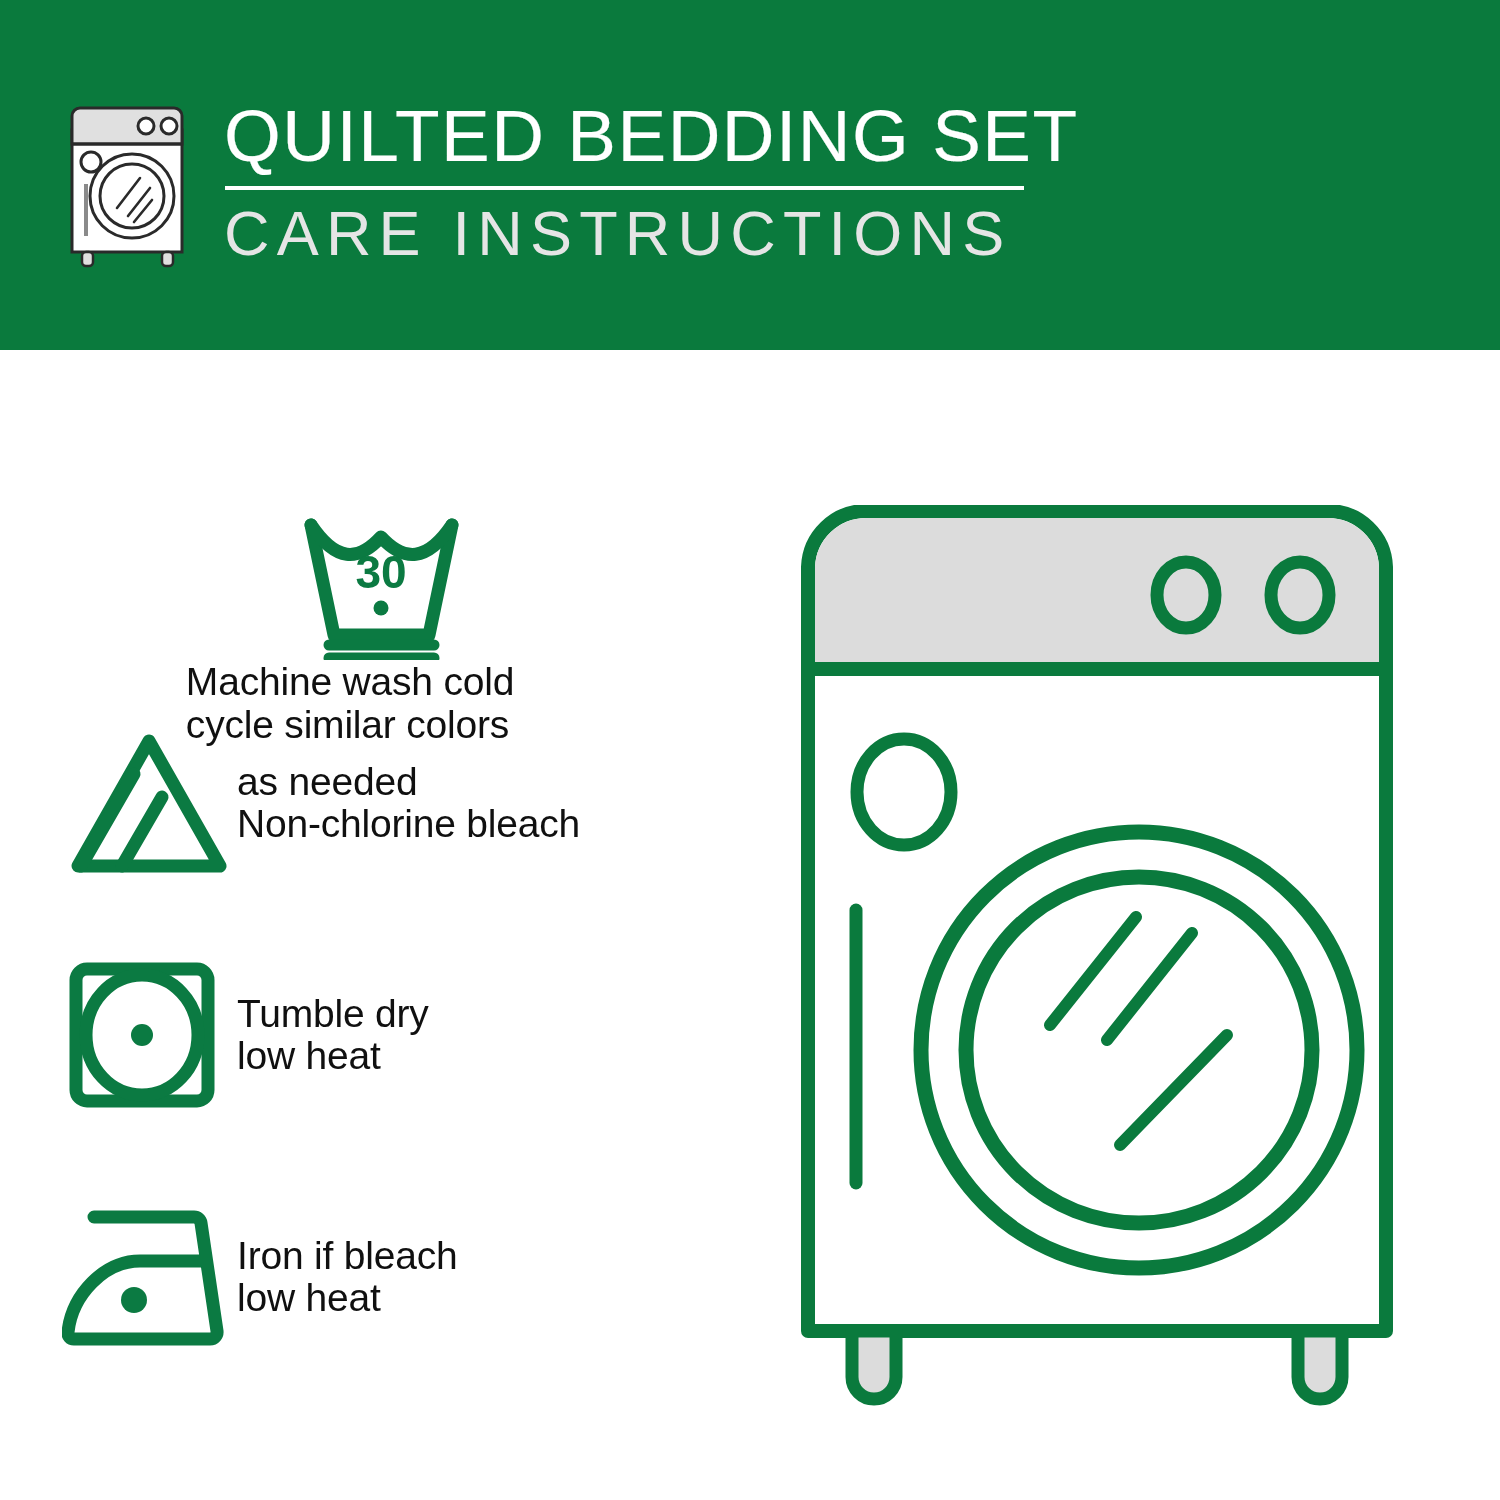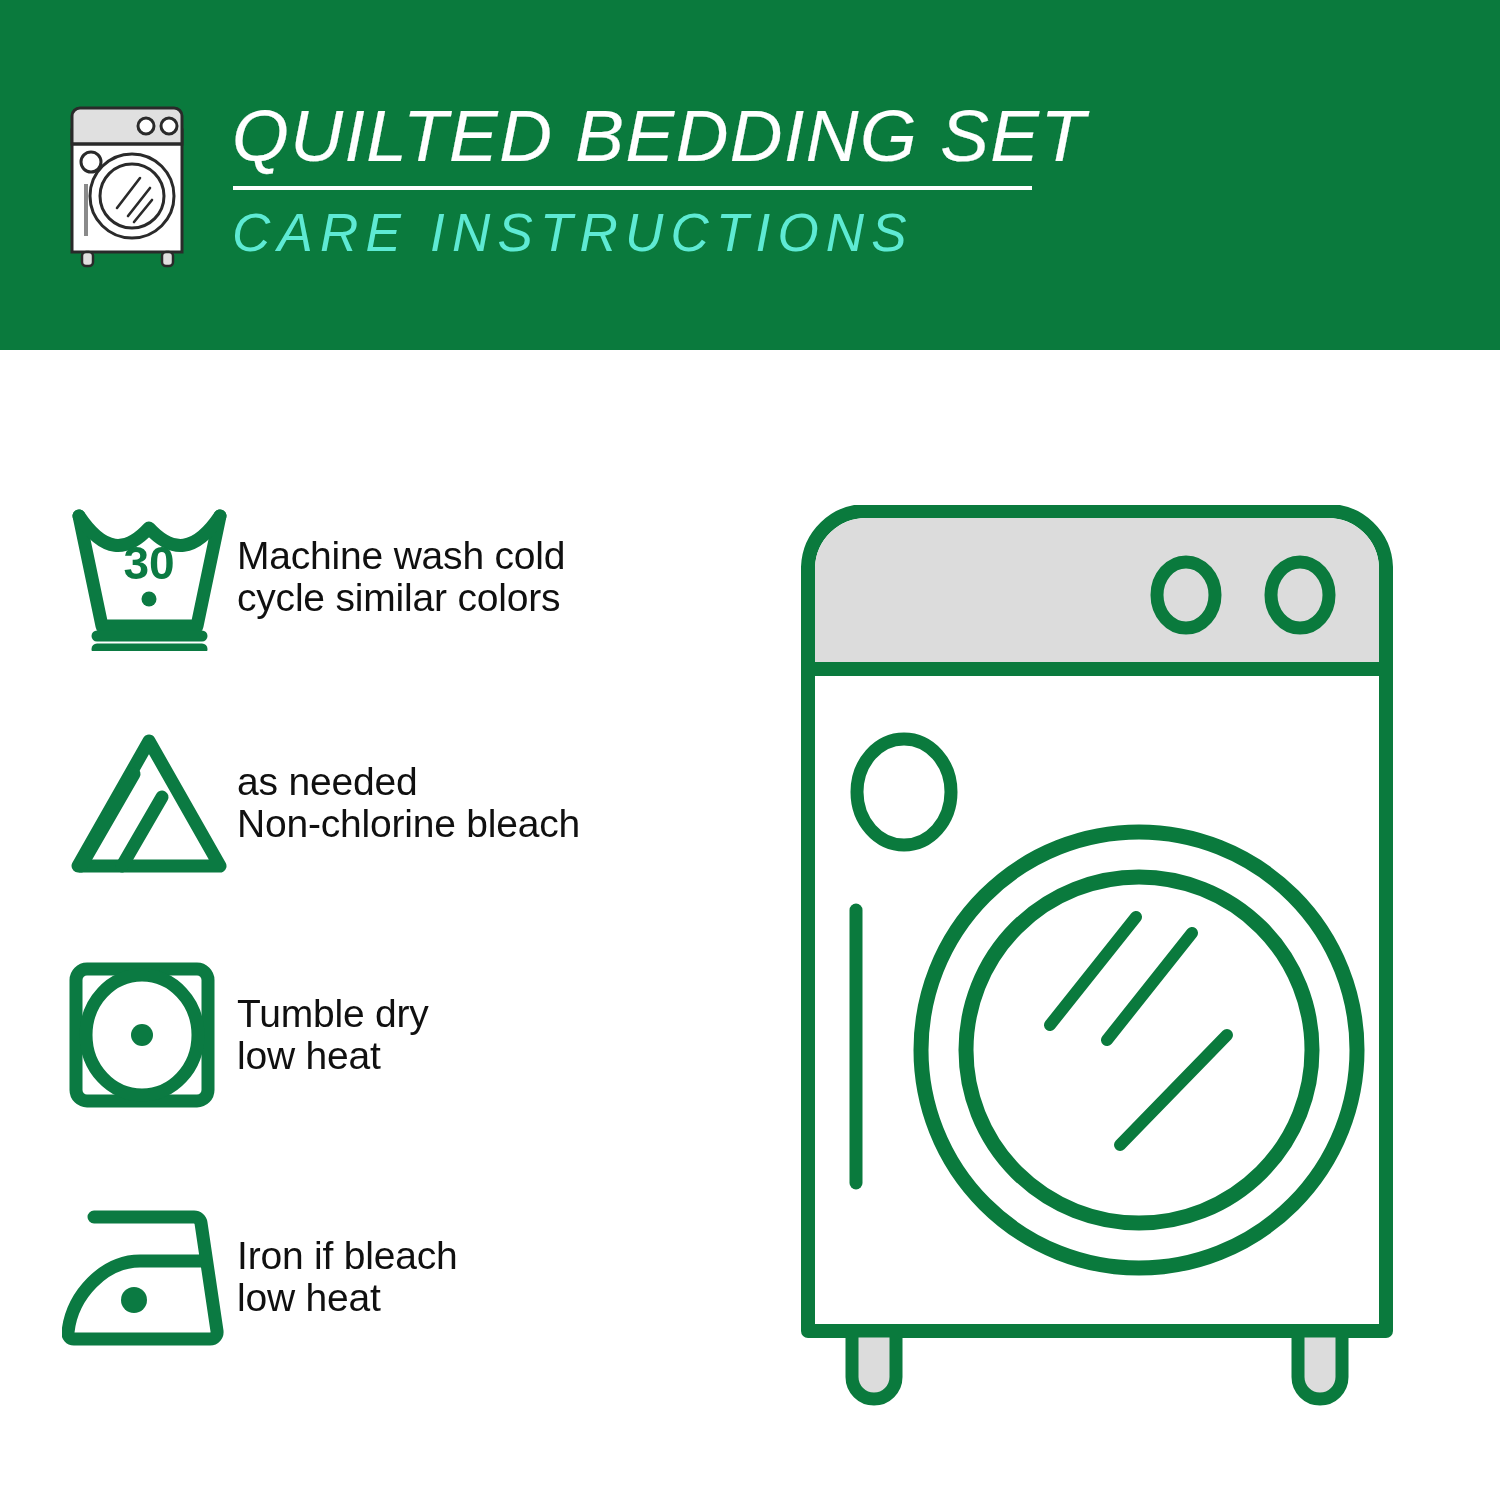--- a/index.html
+++ b/index.html
@@ -28,24 +28,23 @@
   .header-icon {
     position: absolute;
     left: 62px;
     top: 100px;
     width: 145px;
     height: 168px;
   }
 
   .header-text-block {
     position: absolute;
-    left: 232px;
+    left: 224px;
     top: 96px;
     width: 820px;
-    font-style: italic;
   }
 
   .title-main {
     font-family: "Liberation Sans", sans-serif;
     font-size: 73px;
     line-height: 80px;
     font-weight: 300;
     color: #ffffff;
     letter-spacing: 1.5px;
     white-space: nowrap;
@@ -55,24 +54,24 @@
 
   .title-divider {
     width: 799px;
     height: 4px;
     background: #ffffff;
     margin: 10px 0 6px 1px;
   }
 
   .title-sub {
     font-family: "Liberation Sans", sans-serif;
-    font-size: 53px;
+    font-size: 63px;
     line-height: 74px;
     font-weight: 400;
-    color: #5eead4;
+    color: #e5e5e5;
     letter-spacing: 7.2px;
     white-space: nowrap;
     margin: 0;
   }
 
   
   .care-list {
     position: absolute;
     left: 0;
     top: 350px;
@@ -81,21 +80,21 @@
   }
 
   .care-row {
     position: absolute;
     left: 0;
     width: 700px;
     display: flex;
     align-items: center;
   }
 
-  .care-row-0 { top: 152px; }
+  .care-row-0 { top: 161px; flex-direction: column; }
   .care-row-1 { top: 378px; }
   .care-row-2 { top: 610px; }
   .care-row-3 { top: 852px; }
 
   .care-symbol {
     width: 175px;
     min-width: 175px;
     height: 150px;
     display: flex;
     align-items: center;

